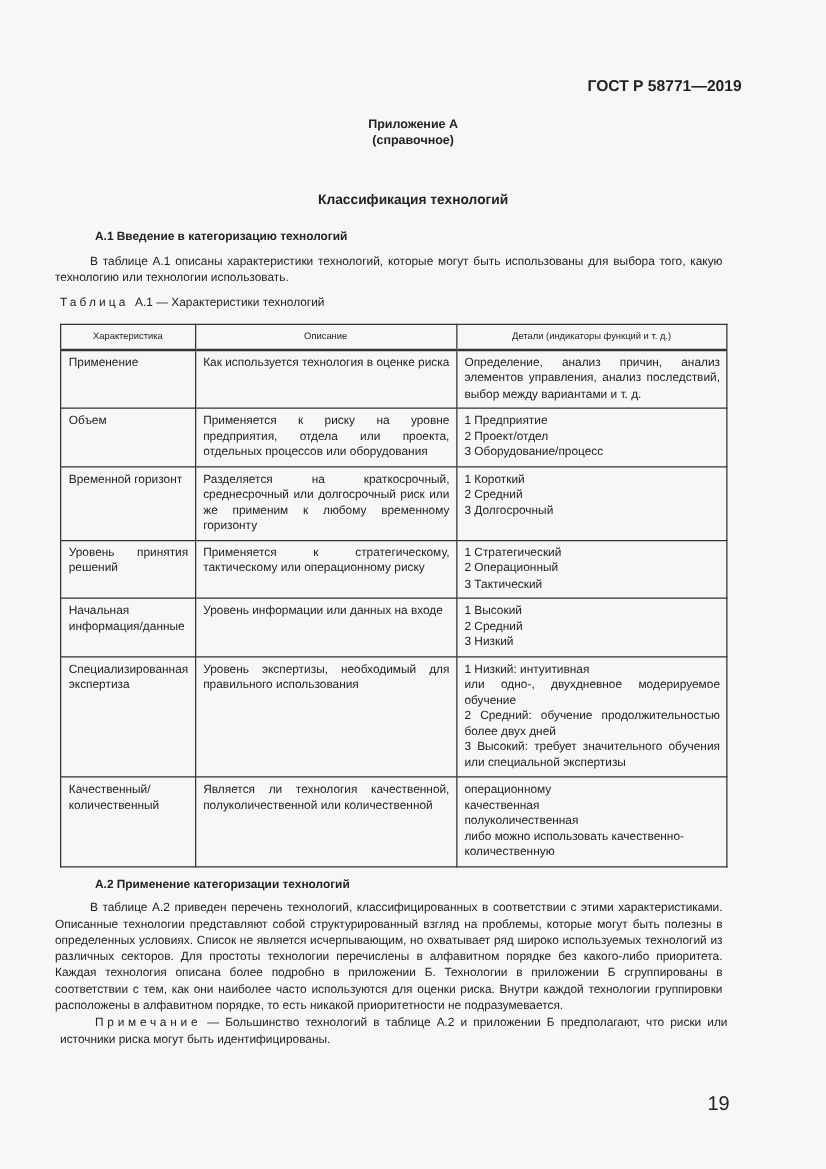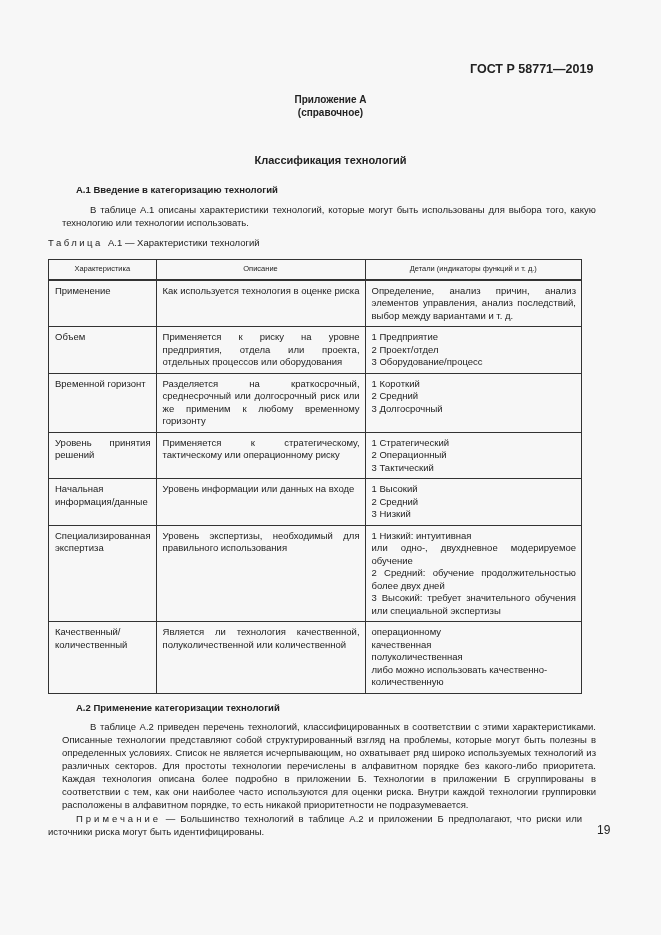--- a/index.html
+++ b/index.html
@@ -9,40 +9,40 @@
     font-family: "Liberation Sans", sans-serif;
     color: #222;
     position: relative;
     overflow: hidden;
   }
   .abs { position: absolute; }
   .std-code { left: 470px; top: 62px; font-size: 12.5px; font-weight: bold; }
   .appendix { left: 0; width: 661px; top: 93px; text-align: center; font-size: 10px; font-weight: bold; line-height: 13px; }
   .title { left: 0; width: 661px; top: 154px; text-align: center; font-size: 11px; font-weight: bold; }
   .h2 { left: 76px; font-size: 9.5px; font-weight: bold; }
-  .para { left: 62px; width: 534px; font-size: 9.5px; line-height: 13px; text-align: justify; }
+  .para { left: 44px; width: 534px; font-size: 9.5px; line-height: 13px; text-align: justify; }
   .para .ind { display: inline-block; width: 28px; }
   .tcap { left: 48px; top: 237px; font-size: 9.5px; }
   .tcap .sp { letter-spacing: 2.5px; }
   table.t {
     position: absolute; left: 48px; top: 259px; width: 534px;
     border-collapse: collapse; font-size: 9.5px; line-height: 12.5px;
   }
   table.t td, table.t th {
     border: 1px solid #333; vertical-align: top; padding: 4px 5px 4px 6px;
   }
   table.t th { font-weight: normal; font-size: 7.5px; text-align: center; padding: 3px 4px; height: 12px; }
   table.t th { border-bottom: 2px solid #333; }
   .c1 { width: 95px; }
   .c2 { width: 200px; }
   .jl { text-align: justify; }
   .line { display: block; }
   .note { left: 48px; width: 534px; top: 812px; font-size: 9.5px; line-height: 13px; text-align: justify; }
   .note .sp { letter-spacing: 3px; }
-  .pnum { left: 566px; top: 823px; font-size: 12px; margin-left: 31px; }
+  .pnum { left: 566px; top: 875px; font-size: 16px; }
 </style>
 </head>
 <body>
 
 <div class="abs std-code">ГОСТ Р 58771—2019</div>
 
 <div class="abs appendix">
   <div>Приложение А</div>
   <div>(справочное)</div>
 </div>

